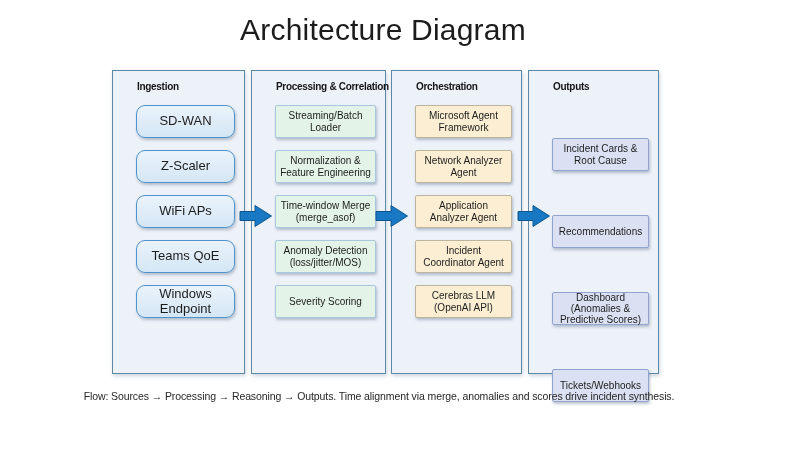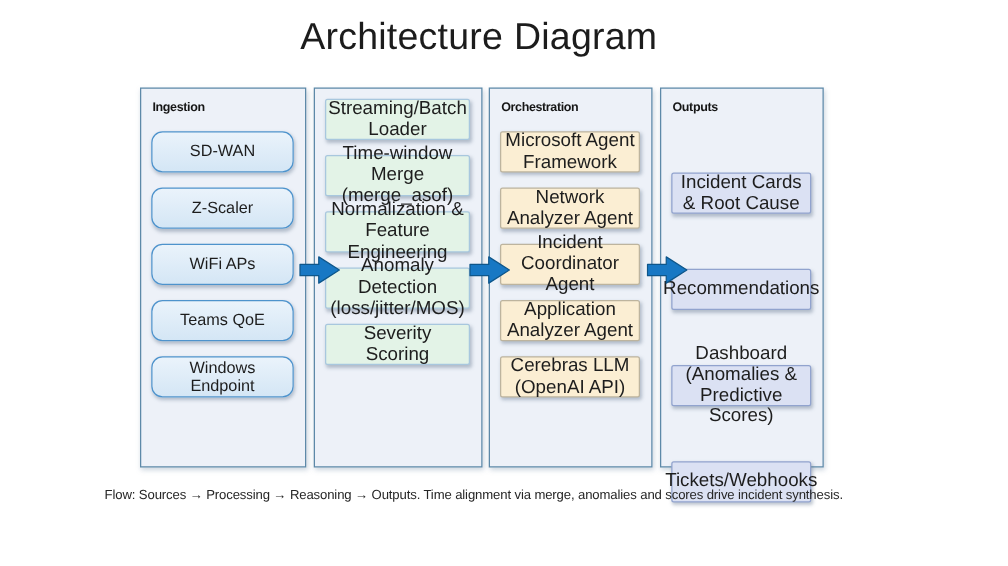--- a/index.html
+++ b/index.html
@@ -9,35 +9,35 @@
   }
   .title{
     position:absolute;left:0;top:13px;width:766px;text-align:center;
     font-size:30px;font-weight:400;color:#1c1c1c;letter-spacing:0.2px;
   }
   .column{
     position:absolute;top:70px;height:304px;box-sizing:border-box;
     background:var(--column-fill,#edf1f8);
     border:1.5px solid var(--column-border,#5d89a8);
     box-shadow:1px 2px 4px rgba(110,135,160,0.35);
-    padding:8px 9px 0 8px;
+    padding:8px 9px 0 23px;
   }
   .col-1{left:112px;width:133px;}
   .col-2{left:251px;width:135px;}
   .col-3{left:391px;width:131px;}
   .col-4{left:528px;width:131px;}
   .col-header{
     font-size:10px;font-weight:bold;letter-spacing:-0.3px;white-space:nowrap;
     color:#161616;margin:0 0 11px 1px;line-height:15px;
   }
   .node{
     box-sizing:border-box;height:33px;margin-bottom:12px;
     display:flex;align-items:center;justify-content:center;
     text-align:center;line-height:1.12;padding:2px 3px;
-    font-size:15px;color:#1d1d1d;
+    font-size:10px;color:#1d1d1d;
     box-shadow:1px 2px 3px rgba(90,110,135,0.4);
   }
   .col-1 .node{
     height:33px;border-radius:9px;font-size:13px;
     background:linear-gradient(var(--ingestion-fill-top,#eaf3fb),var(--ingestion-fill-bottom,#d4e6f5));
     border:1.3px solid var(--ingestion-border,#4e93cc);
   }
   .col-2 .node{
     border-radius:2px;
     background:var(--processing-fill,#e3f3e7);
@@ -77,33 +77,34 @@
   <div class="column col-1">
     <div class="col-header">Ingestion</div>
     <div class="node">SD-WAN</div>
     <div class="node">Z-Scaler</div>
     <div class="node">WiFi APs</div>
     <div class="node">Teams QoE</div>
     <div class="node">Windows Endpoint</div>
   </div>
 
   <div class="column col-2">
+    <div class="col-header">Processing &amp; Correlation</div>
     <div class="node">Streaming/Batch Loader</div>
+    <div class="node">Normalization &amp; Feature Engineering</div>
     <div class="node">Time-window Merge (merge_asof)</div>
-    <div class="node">Normalization &amp; Feature Engineering</div>
     <div class="node">Anomaly Detection (loss/jitter/MOS)</div>
     <div class="node">Severity Scoring</div>
   </div>
 
   <div class="column col-3">
     <div class="col-header">Orchestration</div>
     <div class="node">Microsoft Agent Framework</div>
     <div class="node">Network Analyzer Agent</div>
+    <div class="node">Application Analyzer Agent</div>
     <div class="node">Incident Coordinator Agent</div>
-    <div class="node">Application Analyzer Agent</div>
     <div class="node">Cerebras LLM (OpenAI API)</div>
   </div>
 
   <div class="column col-4">
     <div class="col-header">Outputs</div>
     <div class="node">Incident Cards &amp; Root Cause</div>
     <div class="node">Recommendations</div>
     <div class="node">Dashboard (Anomalies &amp; Predictive Scores)</div>
     <div class="node">Tickets/Webhooks</div>
   </div>

